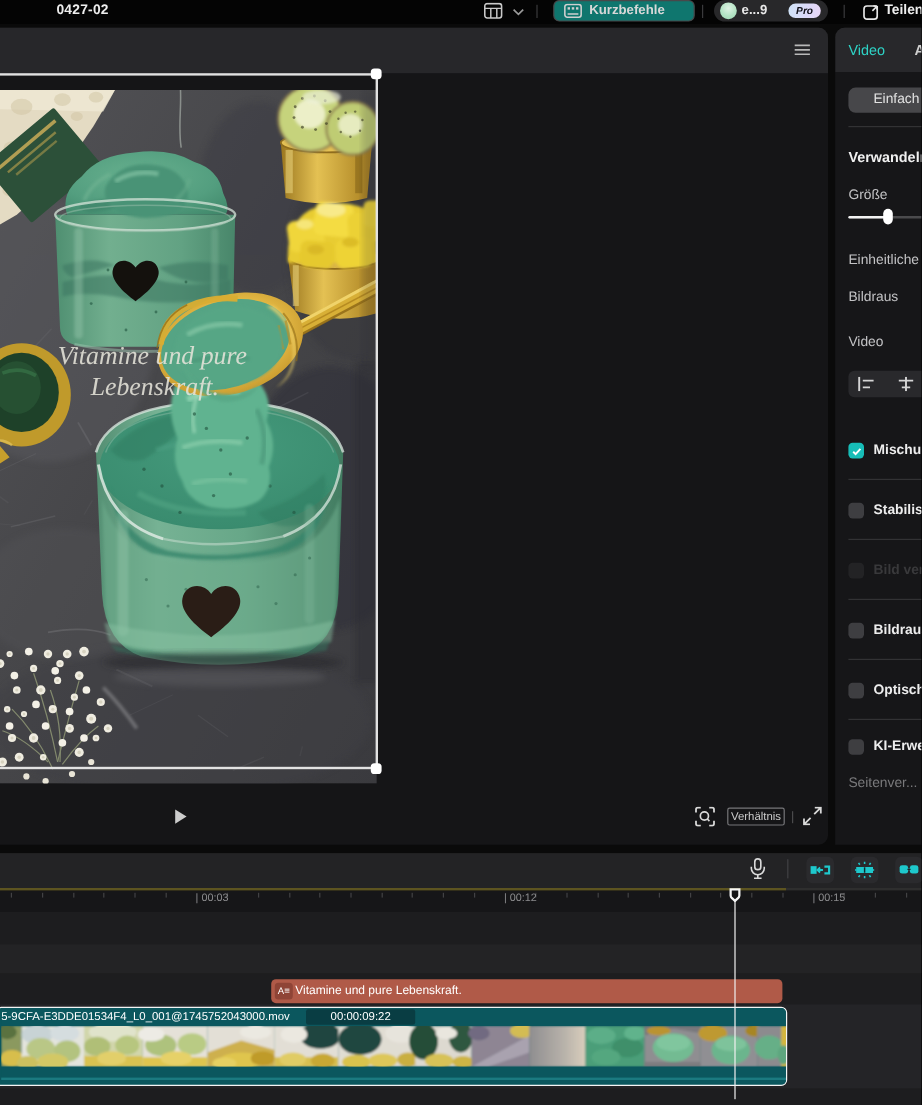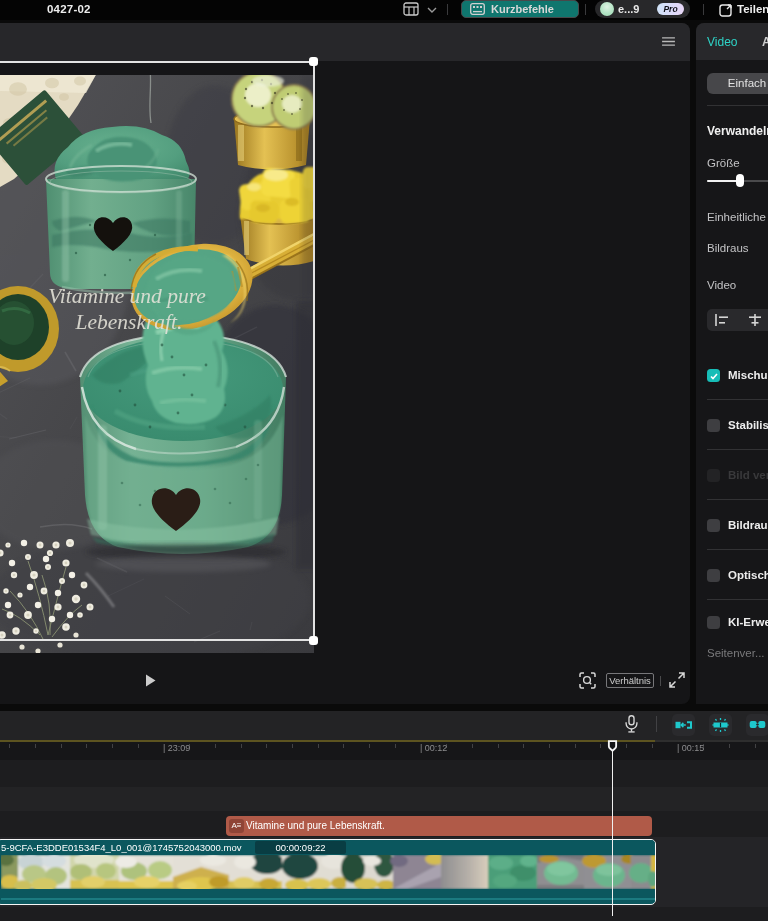--- a/index.html
+++ b/index.html
@@ -544,21 +544,21 @@
         <div class="tick" style="left:497.6px"></div>
         <div class="tick" style="left:523.3px"></div>
         <div class="tick" style="left:549.0px"></div>
         <div class="tick" style="left:574.7px"></div>
         <div class="tick" style="left:600.4px"></div>
         <div class="tick" style="left:626.1px"></div>
         <div class="tick" style="left:651.8px"></div>
         <div class="tick" style="left:703.2px"></div>
         <div class="tick" style="left:728.9px"></div>
         <div class="tick" style="left:754.6px"></div>
-      <div class="tlabel" style="left:163px">| 23:09</div>
+      <div class="tlabel" style="left:163px">| 00:03</div>
       <div class="tlabel" style="left:420px">| 00:12</div>
       <div class="tlabel" style="left:677px">| 00:15</div>
     </div>
 
     <div class="row" style="top:76px;height:24px;background:#232325"></div>
     <div class="row" style="top:126px;height:70px;background:#242427"></div>
 
     <div class="clip" style="left:226px;top:105px;width:426px;height:20px;border-radius:4px;color:#fff;font-size:10px;line-height:20px;">
       <span style="position:absolute;left:3px;top:3px;width:15px;height:14px;background:#8f4436;border-radius:3px;color:#fff;font-size:8px;text-align:center;line-height:14px;">A≡</span>
       <span style="margin-left:20px">Vitamine und pure Lebenskraft.</span>

